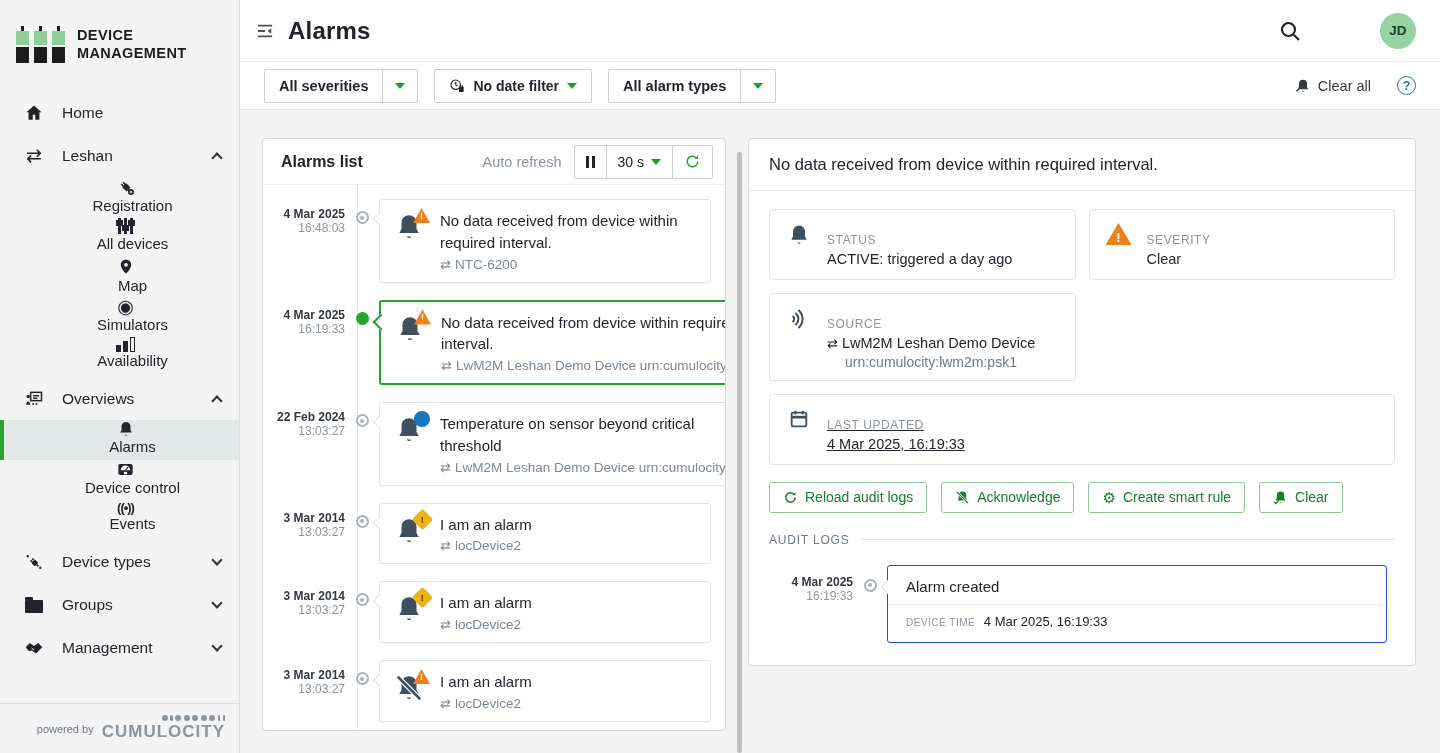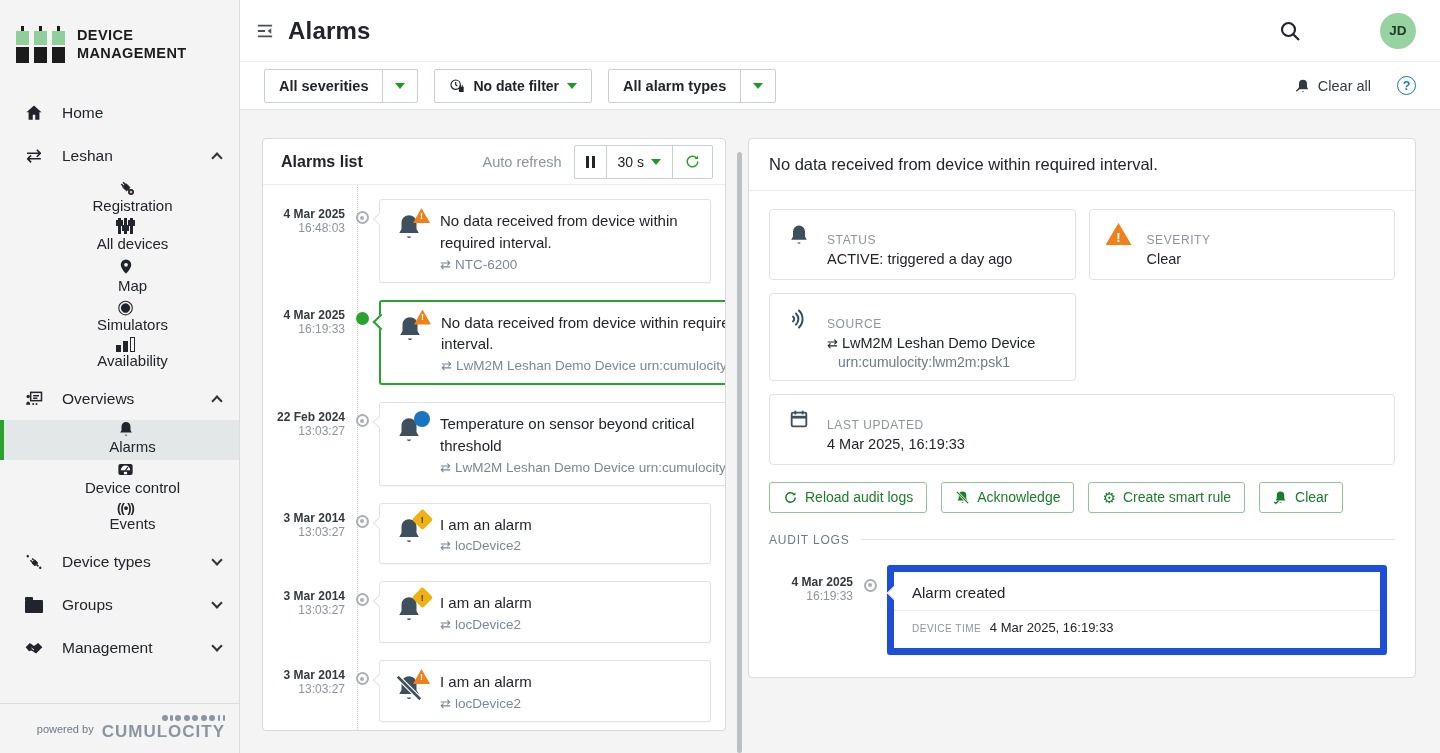--- a/index.html
+++ b/index.html
@@ -108,40 +108,40 @@
   .swap-glyph { font-size:13px; margin-right:4px; }
 
   .vscrollbar { position:absolute; left:497px; top:42px; bottom:0; width:5px; background:#bcc0c4; border-radius:3px; }
 
   
   .detail-panel { left:508px; top:28px; width:668px; }
   .detail-head { padding:16px 20px; font-size:16.5px; border-bottom:1px solid #ececec; }
   .detail-body { padding:18px 20px 22px 20px; }
   .cards-grid { display:grid; grid-template-columns:1fr 1fr; gap:13px; }
   .stat-card { border:1px solid #e2e2e2; border-radius:4px; padding:10px 14px; display:flex; gap:13px; align-items:flex-start; background:#fff; }
-  .stat-card.full { grid-column:1 / -1; }
+  .stat-card.full { grid-column:1 / -1;text-decoration:underline; }
   .stat-icon { width:30px; flex:none; display:flex; justify-content:center; padding-top:3px; }
   .stat-label { font-size:12px; letter-spacing:.6px; color:#8d949c; margin-bottom:2px;margin-top:13px; }
   .stat-value { font-size:14.5px; color:#21252b; line-height:1.4; }
-  .stat-sub { font-size:14px; color:#6e7a87; margin-left:11px; }
+  .stat-sub { font-size:14px; color:#6e7a87; margin-left:18px; }
   .type-value { font-family:"DejaVu Sans Mono", monospace; font-size:13.5px; color:#1776bf; background:#e7f1fa; padding:2px 5px; border-radius:2px; cursor:pointer; }
   .type-icon-circle { width:26px; height:26px; border-radius:50%; background:#77600f; display:flex; align-items:center; justify-content:center; }
 
   .detail-actions { display:flex; gap:14px; margin-top:17px; }
   .btn-green { display:flex; align-items:center; gap:7px; height:31px; padding:0 13px; background:#fff; border:1px solid #8fc59a; border-radius:3px; color:#1a7d29; font-size:14px; cursor:pointer; }
   .btn-green .gear-glyph { font-size:15px; line-height:1; }
 
   .audit-section { margin-top:20px; }
   .audit-header { display:flex; align-items:center; gap:12px; }
   .audit-title { font-size:12px; letter-spacing:.8px; color:#6e7a87; flex:none; }
   .audit-line { flex:1; height:1px; background:#e2e2e2; }
   .audit-entry { display:flex; margin-top:18px; }
   .audit-ts { width:84px; text-align:right; padding-top:10px; flex:none; }
   .audit-marker { width:34px; flex:none; display:flex; justify-content:center; padding-top:14px; }
-  .audit-card { flex:1; background:#fff; border:7px solid #1d4ed8; border-radius:3px; box-shadow:0 1px 2px rgba(0,0,0,.04); position:relative; margin-right:8px; }
+  .audit-card { flex:1; background:#fff; border:1px solid #1d4ed8; border-radius:3px; box-shadow:0 1px 2px rgba(0,0,0,.04); position:relative; margin-right:8px; }
   .audit-card::before { content:''; position:absolute; left:-5.5px; top:16px; width:9px; height:9px; background:#fff; border-left:1px solid #e2e2e2; border-bottom:1px solid #e2e2e2; transform:rotate(45deg); }
   .audit-card-title { font-size:15px; padding:12px 18px 9px 18px; border-bottom:1px solid #ececec; }
   .audit-card-meta { padding:9px 18px 13px 18px; font-size:13px; }
   .meta-label { font-size:10px; letter-spacing:.5px; color:#8d949c; margin-right:5px; }
   svg { display:block; }
 </style>
 </head>
 <body>
 
 <div class="sidebar">

